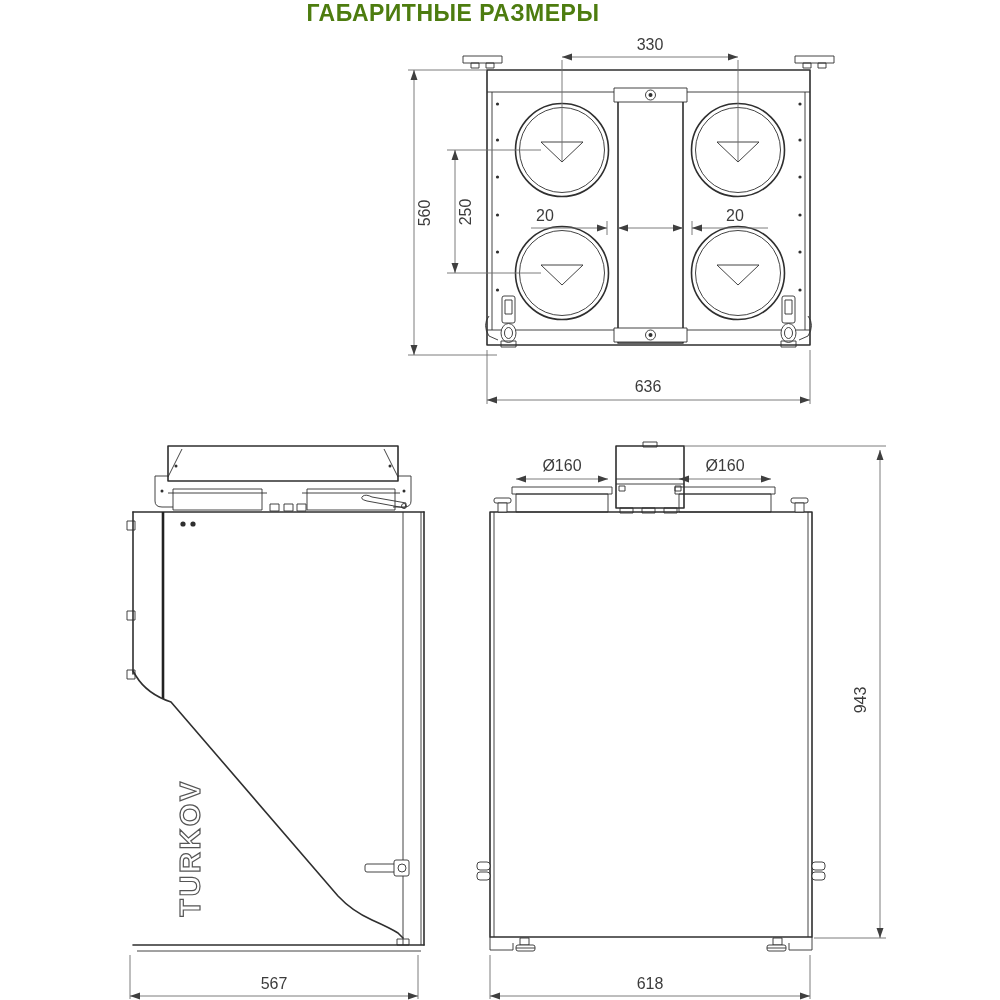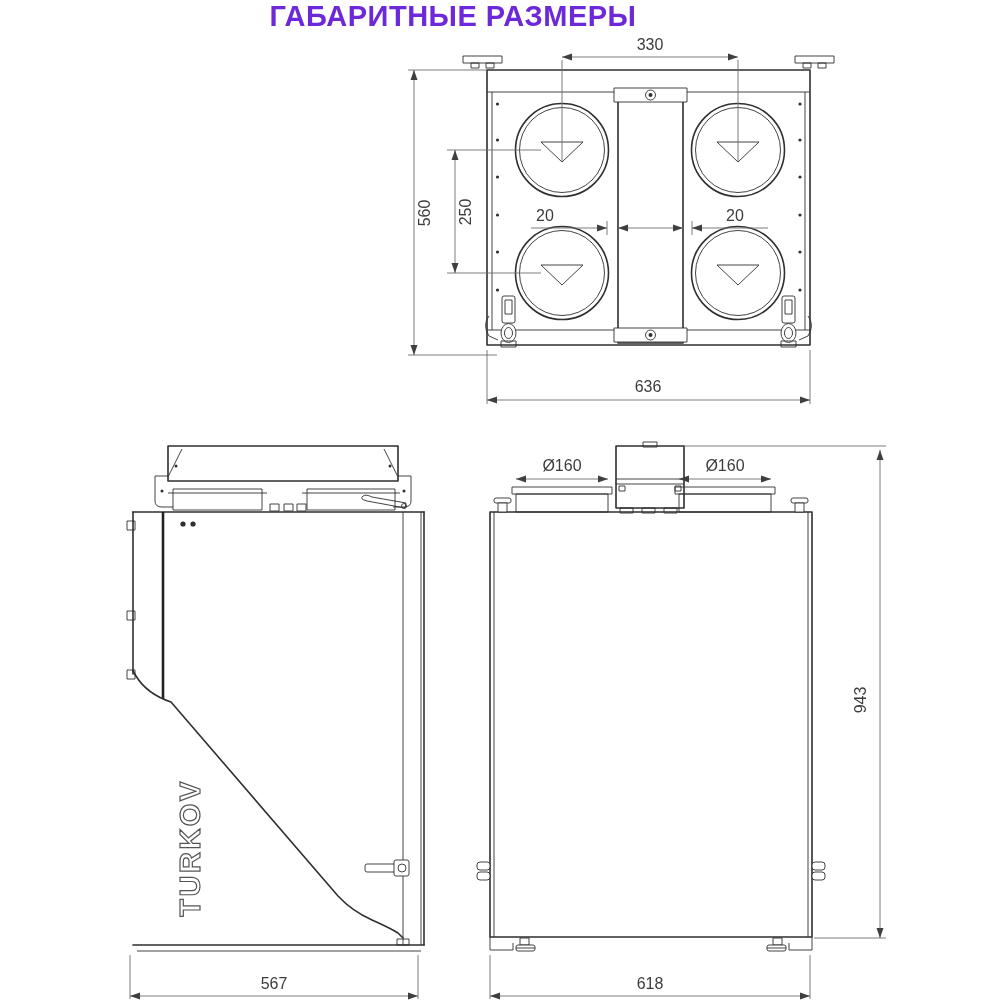--- a/index.html
+++ b/index.html
@@ -1,19 +1,19 @@
 <!DOCTYPE html>
 <html><head>
 <meta charset="utf-8">
 <style>
   html,body{margin:0;padding:0;background:#fff;}
   #stage{position:relative;width:1000px;height:1000px;background:#ffffff;overflow:hidden;
          font-family:"Liberation Sans",sans-serif;}
   #page-title{position:absolute;top:0px;left:453px;transform:translateX(-50%);
-              font-size:29px;font-weight:700;color:#6d28d9;letter-spacing:.5px;white-space:nowrap;}
+              font-size:23px;font-weight:700;color:#4d7c0f;letter-spacing:.5px;white-space:nowrap;}
   svg{position:absolute;top:0;left:0;}
   .ol{fill:none;stroke:#2f2f2f;stroke-width:1.6;stroke-linejoin:round;stroke-linecap:round;}
   .th{fill:none;stroke:#2f2f2f;stroke-width:0.9;stroke-linejoin:round;}
   .hv{fill:none;stroke:#222;stroke-width:2.6;}
   .dim{fill:none;stroke:#6e6e6e;stroke-width:0.9;}
   .ah{fill:#3f3f3f;stroke:none;}
   .dt{font:16px "Liberation Sans",sans-serif;fill:#3c3c3c;}
   .dot{fill:#2f2f2f;stroke:none;}
   .wh{fill:#ffffff;}
   .brand{font:700 29px "Liberation Sans",sans-serif;letter-spacing:2.5px;

